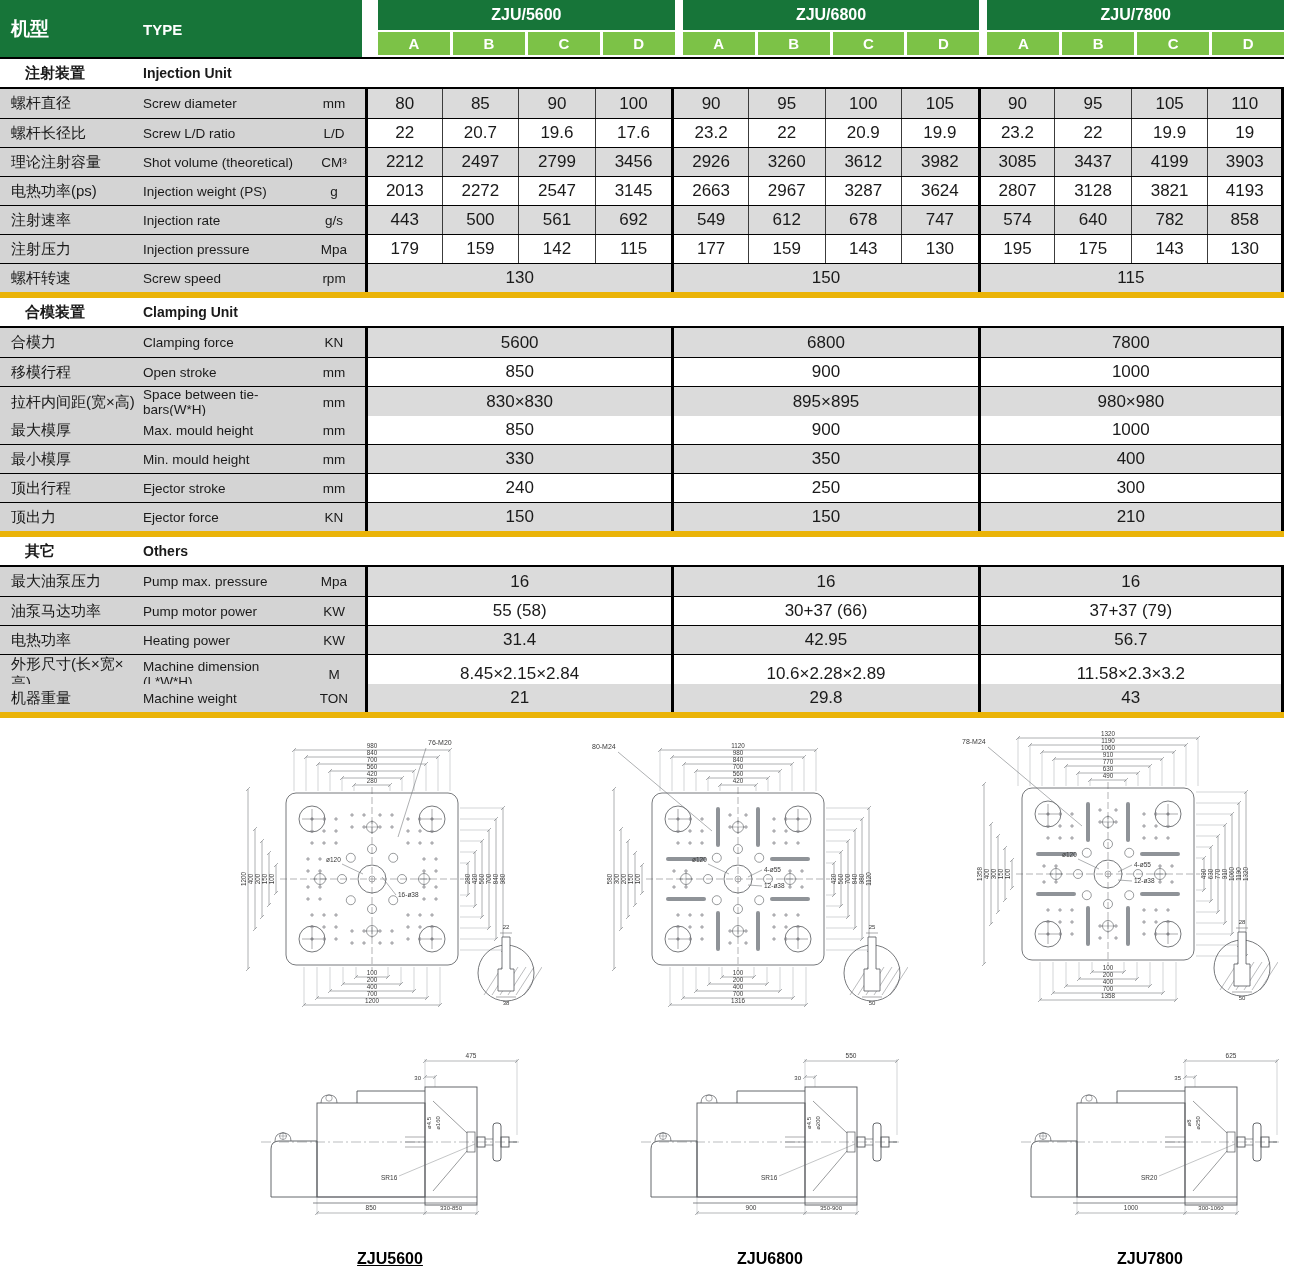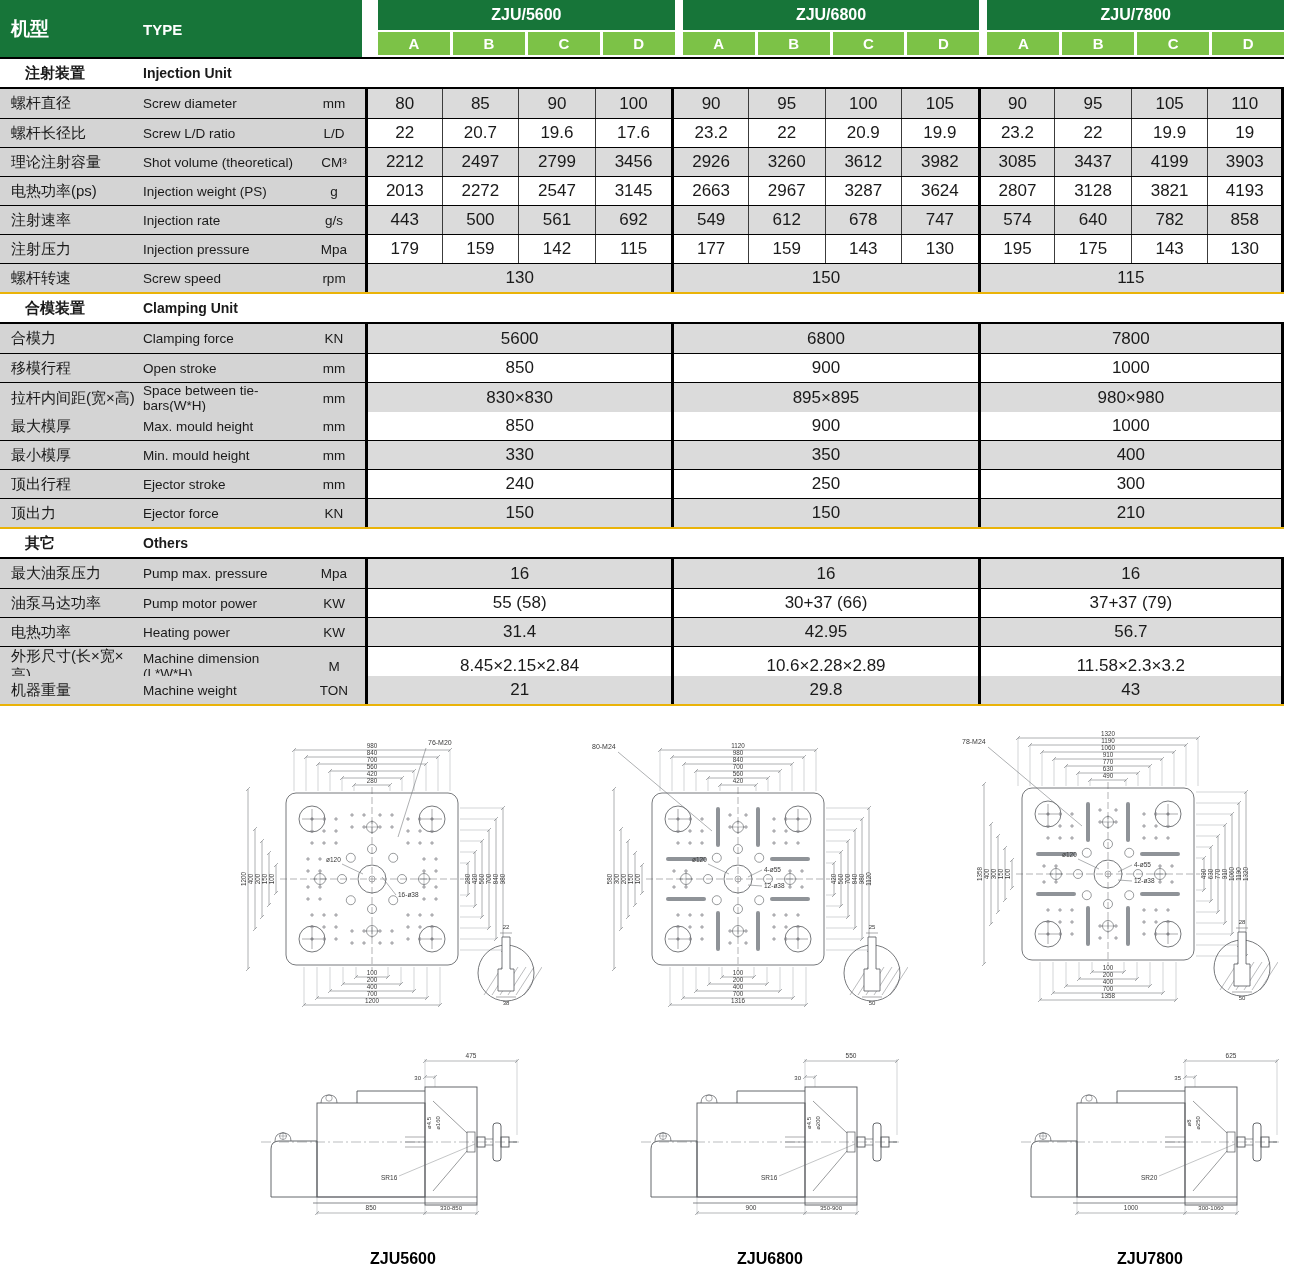--- a/index.html
+++ b/index.html
@@ -12,21 +12,21 @@
   .hdr-cn{position:absolute;left:11px;top:50%;transform:translateY(-50%);color:#fff;font-weight:bold;font-size:19px}
   .hdr-en{position:absolute;left:143px;top:50%;transform:translateY(-50%);color:#fff;font-weight:bold;font-size:15px}
   .hdr-group{flex:1;display:flex;flex-direction:column;margin-left:8px}
   .hdr-group.g1{margin-left:12px}
   .hdr-bar{height:30px;background:var(--dark);color:#fff;font-weight:bold;font-size:16px;display:flex;align-items:center;justify-content:center;margin-bottom:2px}
   .hdr-sub{display:flex;height:23px;gap:3px}
   .hdr-abcd{flex:1;background:var(--light);color:#fff;font-size:15px;font-weight:bold;display:flex;align-items:center;justify-content:center}
   .sec-title{height:28px;display:flex;align-items:center}
   .t-cn{width:135px;padding-left:25px;font-weight:bold;font-size:15px}
   .t-en{font-weight:bold;font-size:14px;padding-left:8px}
-  .sec-block{border-top:2px solid #000;border-bottom:2px solid #eab308}
+  .sec-block{border-top:2px solid #000;border-bottom:6px solid #eab308}
   .row{display:grid;grid-template-columns:135px 168px 62px repeat(12,1fr);height:29px}
   .row.m{grid-template-columns:135px 168px 62px repeat(3,1fr)}
   .row + .row{border-top:1px solid #000}
   .c{display:flex;align-items:center;justify-content:center;font-size:17px;border-left:1px solid #3c3c3c;background:#fff}
   .c.cn{justify-content:flex-start;padding-left:11px;font-size:15px;border-left:none;background:var(--gray)}
   .c.en{justify-content:flex-start;padding-left:8px;font-size:13.5px;border-left:none;background:var(--gray)}
   .c.un{font-size:13.5px;border-left:none;background:var(--gray)}
   .c.g0{border-left:3px solid #000}
   .row .c:last-child{border-right:3px solid #000}
   .c.gy{background:var(--grayrow)}
@@ -587,21 +587,21 @@
           <path d="M220 170L224 166"></path>
         </g>
         <text x="216" y="13" font-size="6.5" text-anchor="middle" fill="#3a3a3a" stroke="none">475</text>
         <text x="166" y="34.5" font-size="6" text-anchor="end" fill="#3a3a3a" stroke="none">30</text>
         <text x="176" y="78" font-size="6" text-anchor="middle" fill="#3a3a3a" stroke="none" transform="rotate(-90 176 78)">ø4.5</text>
         <text x="185" y="78" font-size="6" text-anchor="middle" fill="#3a3a3a" stroke="none" transform="rotate(-90 185 78)">ø160</text>
         <text x="126" y="135" font-size="6.5" text-anchor="start" fill="#3a3a3a" stroke="none">SR16</text>
         <text x="116" y="165" font-size="6.5" text-anchor="middle" fill="#3a3a3a" stroke="none">850</text>
         <text x="196" y="165" font-size="6" text-anchor="middle" fill="#3a3a3a" stroke="none">330-850</text>
       </svg>
-      <div class="dlabel" style="left: 268px;">ZJU5600</div>
+      <div class="dlabel" style="left: 255px; text-decoration: underline;">ZJU5600</div>
       <svg viewBox="0 0 320 312" width="320" height="312" style="left:588px;top:35px">
         <g stroke="#54575b" stroke-width="0.8" fill="none">
           <rect x="64" y="58" width="172" height="172" rx="10"></rect>
           <line x1="58" y1="144" x2="242" y2="144" stroke-dasharray="7 3" stroke-width="0.45"></line>
           <line x1="150" y1="52" x2="150" y2="236" stroke-dasharray="7 3" stroke-width="0.45"></line>
           <circle cx="90" cy="84" r="13"></circle>
           <path d="M80 84H100M90 74V94" stroke-width="0.5"></path>
           <path d="M112 108H116M114 106V110" stroke-width="0.55"></path>
           <path d="M112 96H116M114 94V98" stroke-width="0.55"></path>
           <path d="M112 84H116M114 82V86" stroke-width="0.55"></path>

